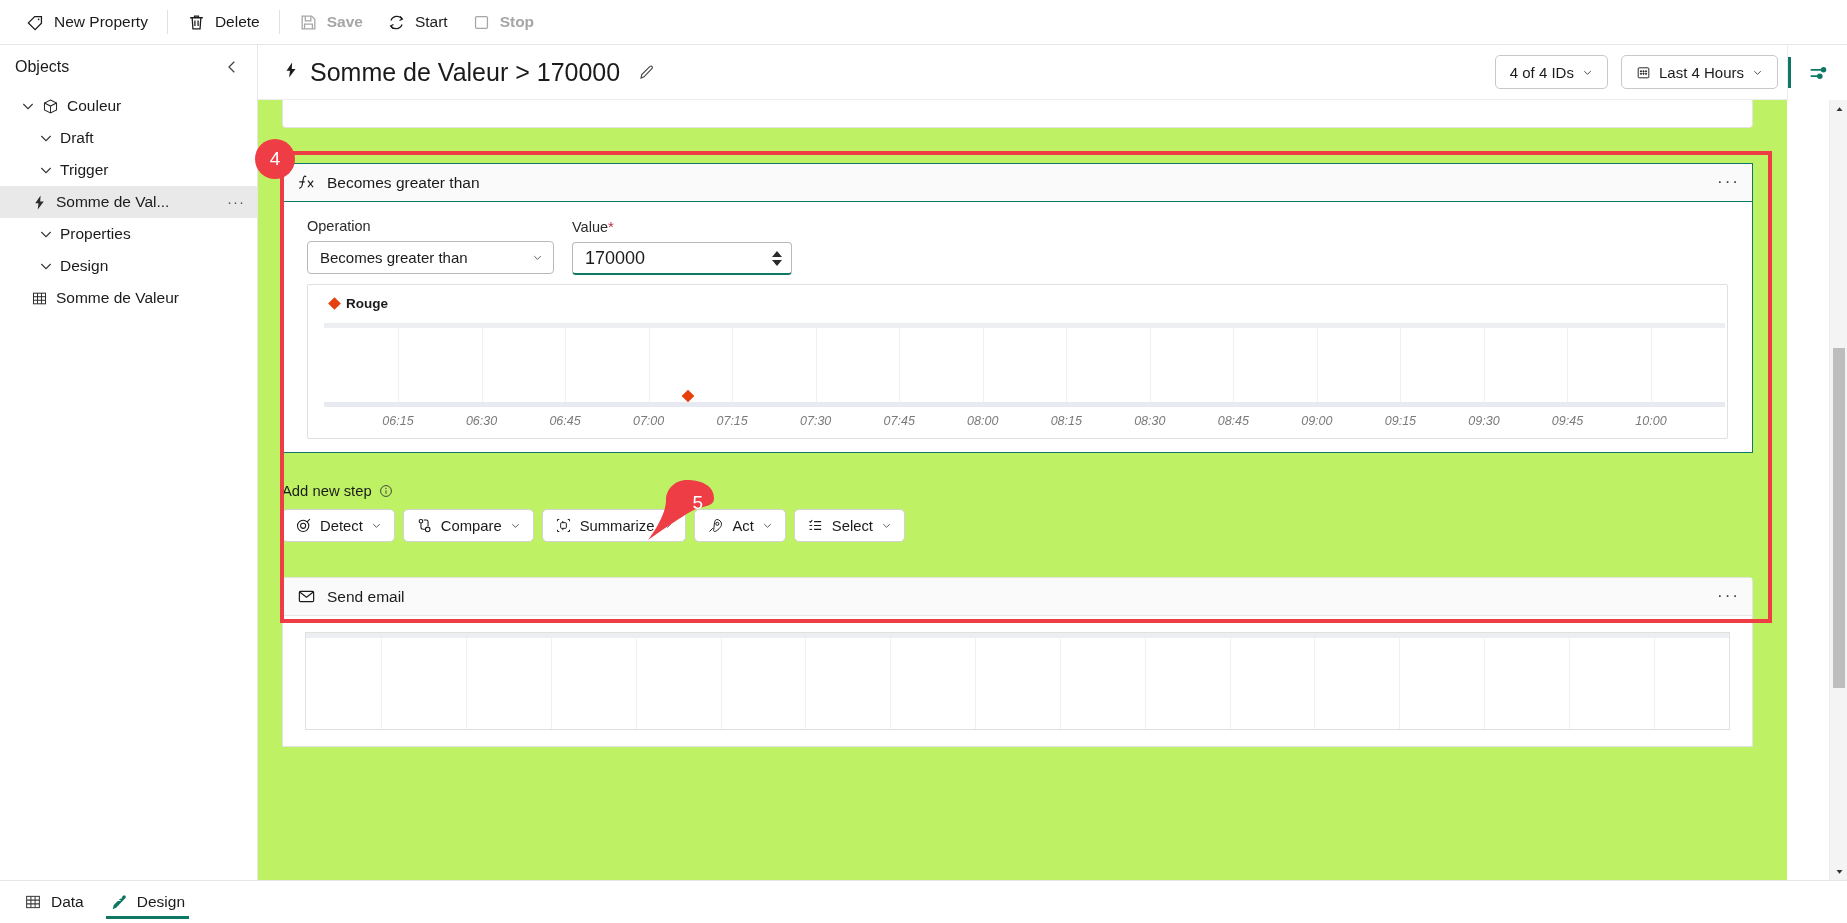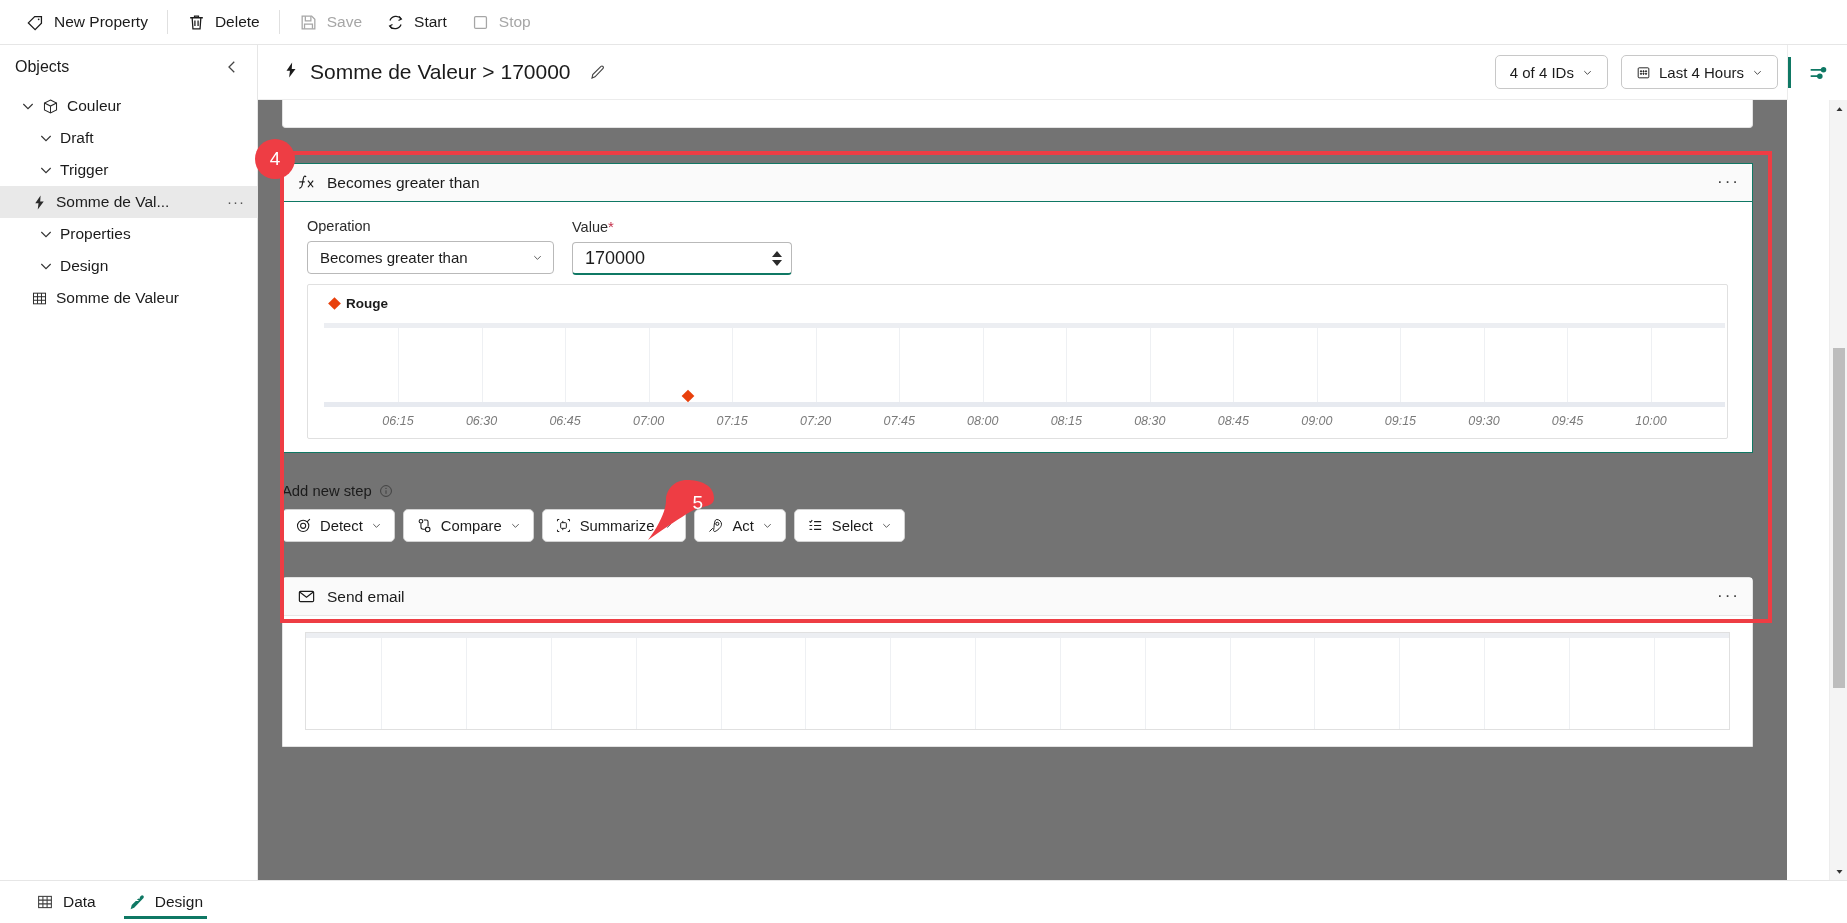--- a/index.html
+++ b/index.html
@@ -24,21 +24,21 @@
     padding-left: 14px;
     border-bottom: 1px solid #e6e6e6;
   }
   .tb-btn {
     display: flex; align-items: center; gap: 9px;
     height: 32px; padding: 0 12px;
     font-size: 15.5px; color: #1b1b1b;
     border-radius: 4px; cursor: pointer;
     white-space: nowrap;
   }
-  .tb-btn.disabled { color: #a6a6a6; cursor: default; }
+  .tb-btn.disabled { color: #a6a6a6; cursor: default; font-weight: bold; }
   .tb-sep { width:1px; height:24px; background:#e0e0e0; margin: 0 7px; }
   .tb-ico { width: 19px; height: 19px; display:block; flex:0 0 auto; }
 
   
   .sidebar {
     position: absolute; left: 0; top: 45px; width: 258px; bottom: 43px;
     background: #ffffff; border-right: 1px solid #e6e6e6;
   }
   .sb-head {
     display:flex; align-items:center; justify-content:space-between;
@@ -67,21 +67,21 @@
     background:#ffffff;
   }
   .chead {
     position:absolute; left:0; top:0; right:0; height: 55px;
     display:flex; align-items:center;
     border-bottom: 1px solid #ececec;
     background:#fff;
   }
   .chead-left { display:flex; align-items:center; gap:10px; padding-left: 24px; }
   .bolt { width:18px; height:22px; color:#1b1b1b; }
-  .ctitle { font-size: 21px; color:#1b1b1b; }
+  .ctitle { font-size: 25px; color:#1b1b1b; }
   .pencil { width:18px; height:18px; color:#444; cursor:pointer; margin-left:8px;}
   .chead-right {
     margin-left:auto; display:flex; align-items:center; gap: 13px; padding-right: 12px;
   }
   .pill {
     display:flex; align-items:center; gap:8px;
     height: 34px; padding: 0 14px;
     border: 1px solid #c8c8c8; border-radius: 5px;
     background:#fff; font-size: 15px; color:#1b1b1b; cursor:pointer;
     white-space:nowrap;
@@ -93,21 +93,21 @@
   .settings-strip {
     position:absolute; right:0; top:0; width: 60px; height:55px;
     background:#fff; display:flex; align-items:center; justify-content:center;
     border-left:1px solid #ececec; cursor:pointer;
   }
   .settings-accent { position:absolute; left:0; top:12px; width:3px; height:31px; background:#0f7864; }
 
   
   .scrollbody {
     position:absolute; left:0; top: 55px; right: 60px; bottom: 0;
-    background:#737373; overflow:hidden;
+    background:#bef264; overflow:hidden;
   }
   .sb-track {
     position:absolute; right: 0; top: 55px; bottom: 0; width: 18px;
     background:#f4f4f4; border-left:1px solid #ededed;
   }
   .sb-arrow { position:absolute; left:0; width:18px; height:18px; display:flex;align-items:center;justify-content:center; cursor:pointer;}
   .sb-arrow svg { width:9px; height:9px; color:#333; }
   .sb-thumb { position:absolute; left:3px; width:12px; background:#bdbdbd; border-radius:0; cursor:pointer; }
 
   
@@ -219,21 +219,21 @@
   }
   .pin5 { position:absolute; left: 646px; top: 478px; width: 70px; height: 64px; z-index: 41; }
   .pin5 .num {
     position:absolute; right: 13px; top: 14px; color:#fff; font-size:19px;
   }
 
   
   .bottombar {
     position:absolute; left:0; bottom:0; width:1847px; height: 43px;
     background:#fff; border-top:1px solid #e6e6e6;
-    display:flex; align-items:center; padding-left: 26px; gap: 12px;
+    display:flex; align-items:center; padding-left: 14px; gap: 6px;
   }
   .btab {
     display:flex; align-items:center; gap:9px; height: 34px; padding: 0 10px;
     font-size: 15.5px; color:#1b1b1b; cursor:pointer; position:relative;
   }
   .btab .bico { width:18px;height:18px; color:#3d3d3d; }
   .btab.active { font-weight:normal;align-items:center; }
   .btab.active .bico { color:#0f7864; }
   .btab.active::after {
     content:''; position:absolute; left: 6px; right: 6px; bottom: 0; height:3px; background:#0f7864;
@@ -501,21 +501,21 @@
                 <div class="tick-label" style="left: 5.28125%;">06:15</div>
                 <div class="gridline" style="left: 11.2438%;"></div>
                 <div class="tick-label" style="left: 11.2438%;">06:30</div>
                 <div class="gridline" style="left: 17.2063%;"></div>
                 <div class="tick-label" style="left: 17.2063%;">06:45</div>
                 <div class="gridline" style="left: 23.1687%;"></div>
                 <div class="tick-label" style="left: 23.1687%;">07:00</div>
                 <div class="gridline" style="left: 29.1313%;"></div>
                 <div class="tick-label" style="left: 29.1313%;">07:15</div>
                 <div class="gridline" style="left: 35.0938%;"></div>
-                <div class="tick-label" style="left: 35.0938%;">07:20</div>
+                <div class="tick-label" style="left: 35.0938%;">07:30</div>
                 <div class="gridline" style="left: 41.0562%;"></div>
                 <div class="tick-label" style="left: 41.0562%;">07:45</div>
                 <div class="gridline" style="left: 47.0187%;"></div>
                 <div class="tick-label" style="left: 47.0187%;">08:00</div>
                 <div class="gridline" style="left: 52.9813%;"></div>
                 <div class="tick-label" style="left: 52.9813%;">08:15</div>
                 <div class="gridline" style="left: 58.9438%;"></div>
                 <div class="tick-label" style="left: 58.9438%;">08:30</div>
                 <div class="gridline" style="left: 64.9062%;"></div>
                 <div class="tick-label" style="left: 64.9062%;">08:45</div>

